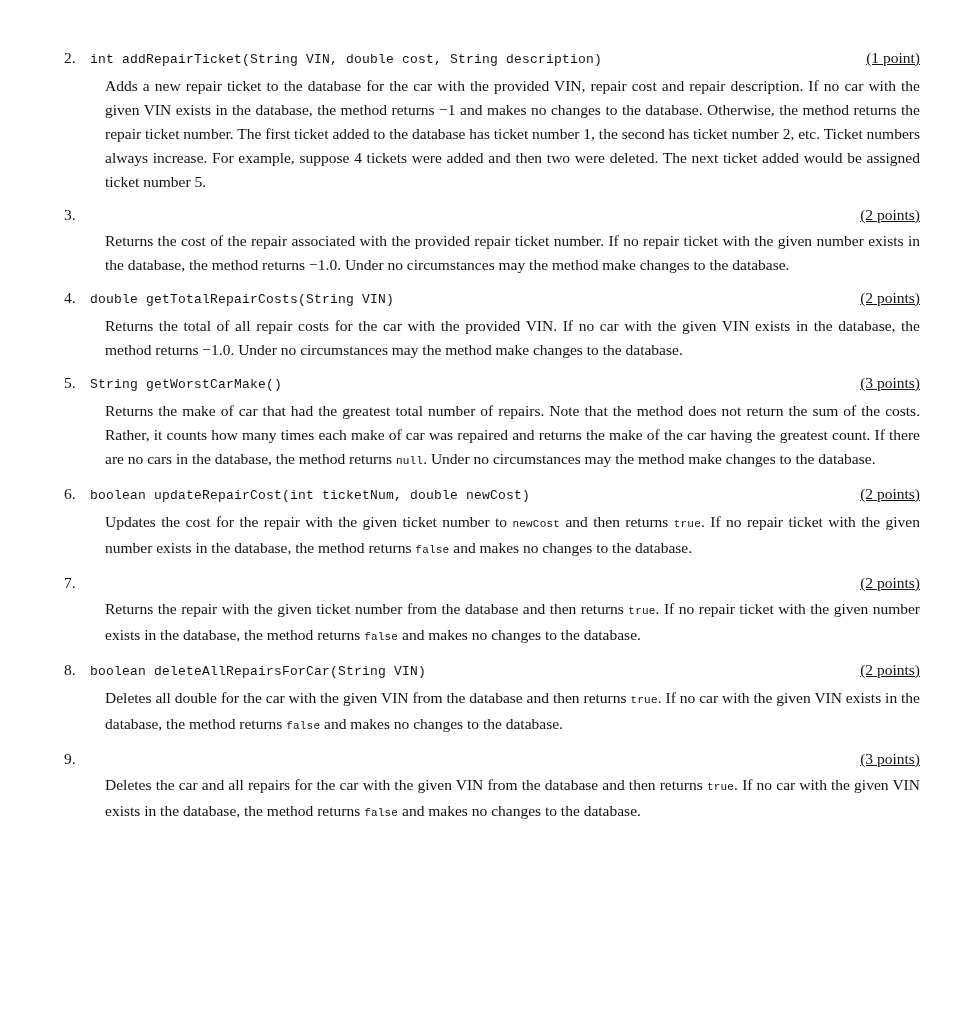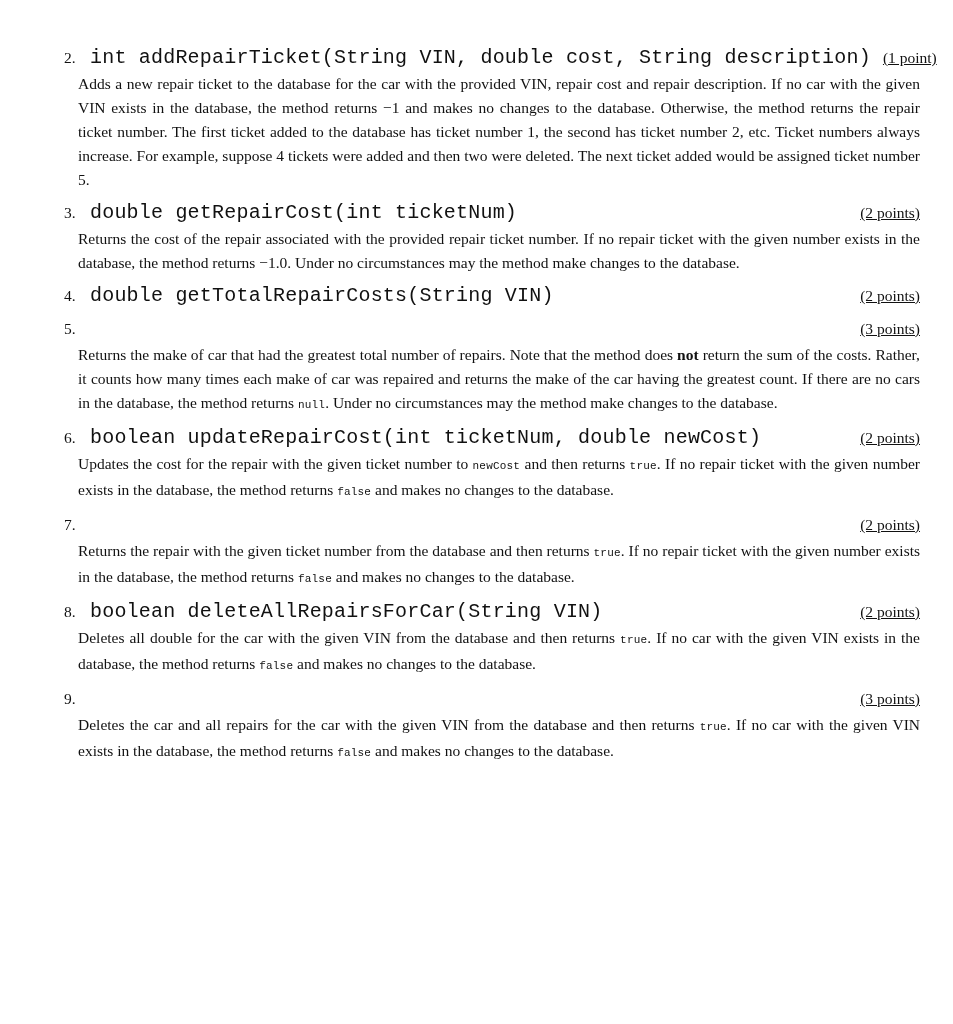--- a/index.html
+++ b/index.html
@@ -28,78 +28,79 @@
     align-items: baseline;
     line-height: 24px;
     white-space: nowrap;
   }
   .num {
     flex: 0 0 26px;
     font-size: 15.5px;
   }
   .sig {
     font-family: "Liberation Mono", monospace;
-    font-size: 20px;
+    font-size: 13px;
     letter-spacing: 0.2px;
   }
   .pts {
     margin-left: auto;
     padding-left: 12px;
     font-size: 15.5px;
     text-decoration: underline;
   }
   .desc {
-    margin: 2px 0 0 14px;
+    margin: 2px 0 0 41px;
     font-size: 15.5px;
     line-height: 24px;
     text-align: justify;
   }
   .code-inline {
     font-family: "Liberation Mono", monospace;
     font-size: 11px;
     letter-spacing: 0.2px;
   }
   .bold-inline {
-    font-weight: bold;
+    font-weight: normal;
   }
 </style>
 </head>
 <body>
 
 <div class="page">
 
   <div class="item">
     <div class="item-head">
       <span class="num">2.</span>
       <code class="sig">int addRepairTicket(String VIN, double cost, String description)</code>
       <span class="pts">(1 point)</span>
     </div>
     <p class="desc"><span>Adds a new repair ticket to the database for the car with the provided VIN, repair cost and repair description. If no car with the given VIN exists in the database, the method returns −1 and makes no changes to the database. Otherwise, the method returns the repair ticket number. The first ticket added to the database has ticket number 1, the second has ticket number 2, etc. Ticket numbers always increase. For example, suppose 4 tickets were added and then two were deleted. The next ticket added would be assigned ticket number 5.</span></p>
   </div>
 
   <div class="item">
     <div class="item-head">
       <span class="num">3.</span>
-      <code class="sig">double getRepairCost(int ticketNum)</code>
       <span class="pts">(2 points)</span>
     </div>
     <p class="desc"><span>Returns the cost of the repair associated with the provided repair ticket number. If no repair ticket with the given number exists in the database, the method returns −1.0. Under no circumstances may the method make changes to the database.</span></p>
   </div>
 
   <div class="item">
     <div class="item-head">
       <span class="num">4.</span>
       <code class="sig">double getTotalRepairCosts(String VIN)</code>
       <span class="pts">(2 points)</span>
     </div>
+    <p class="desc"><span>Returns the total of all repair costs for the car with the provided VIN. If no car with the given VIN exists in the database, the method returns −1.0. Under no circumstances may the method make changes to the database.</span></p>
   </div>
 
   <div class="item">
     <div class="item-head">
       <span class="num">5.</span>
+      <code class="sig">String getWorstCarMake()</code>
       <span class="pts">(3 points)</span>
     </div>
     <p class="desc"><span>Returns the make of car that had the greatest total number of repairs. Note that the method does </span><span class="bold-inline">not</span><span> return the sum of the costs. Rather, it counts how many times each make of car was repaired and returns the make of the car having the greatest count. If there are no cars in the database, the method returns </span><span class="code-inline">null</span><span>. Under no circumstances may the method make changes to the database.</span></p>
   </div>
 
   <div class="item">
     <div class="item-head">
       <span class="num">6.</span>
       <code class="sig">boolean updateRepairCost(int ticketNum, double newCost)</code>
       <span class="pts">(2 points)</span>

